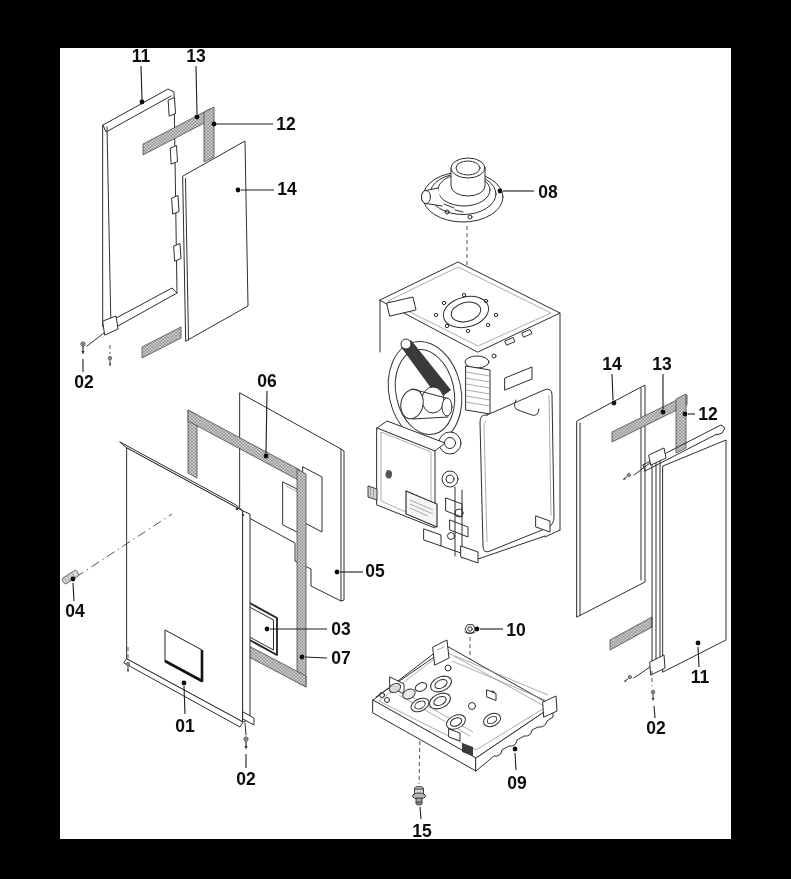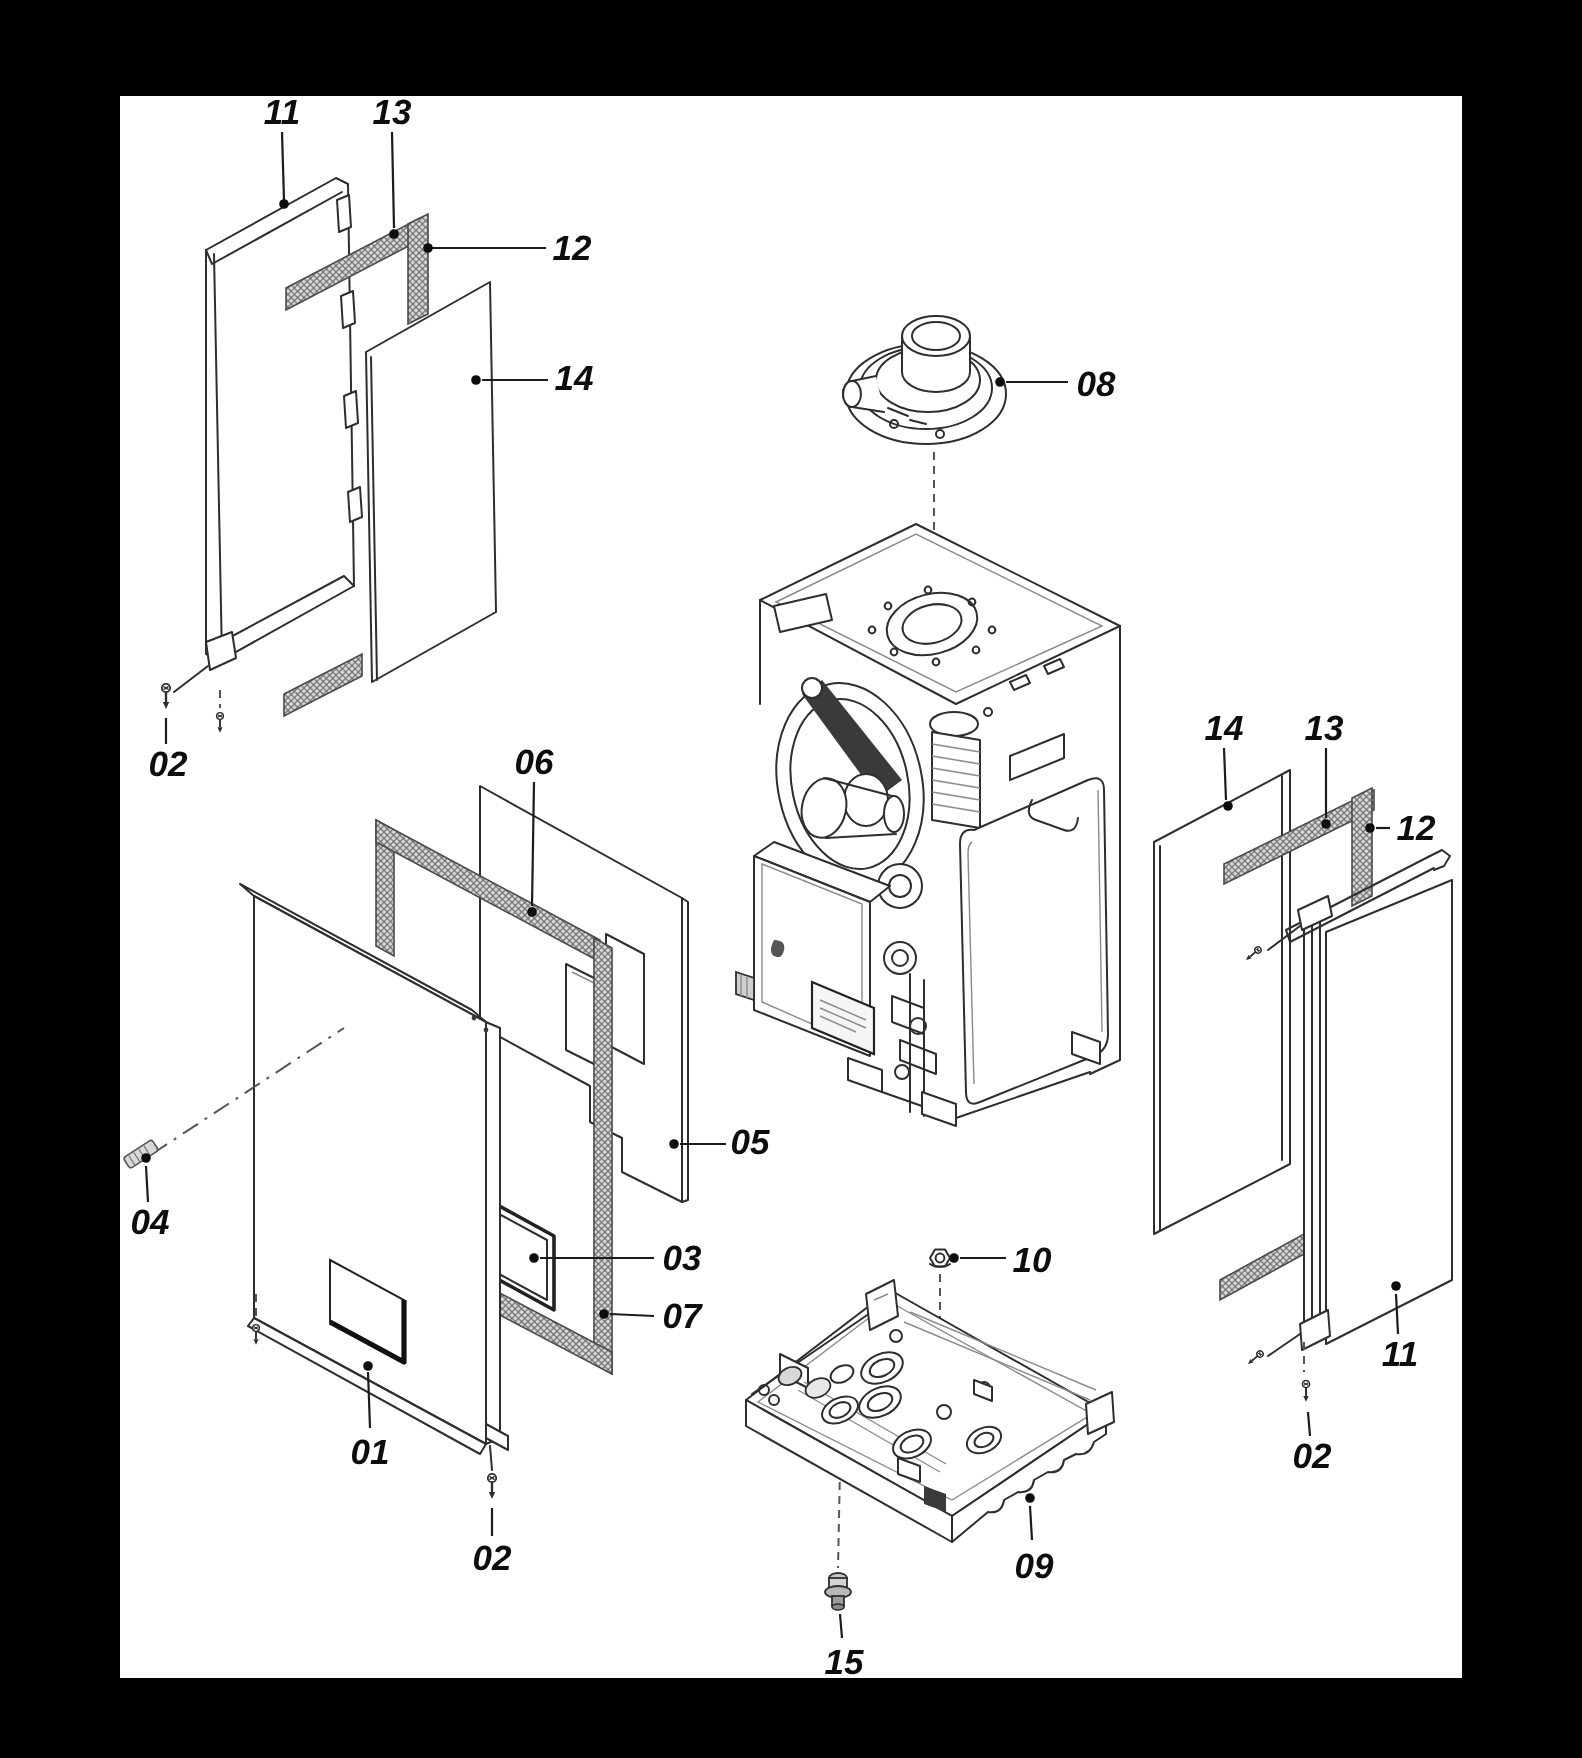--- a/index.html
+++ b/index.html
@@ -1,16 +1,16 @@
 <!DOCTYPE html>
 <html><head>
 <meta charset="utf-8">
 <style>
   html,body{margin:0;padding:0;background:#000;}
-  #stage{position:relative;width:791px;height:844px;background:#000;overflow:hidden;font-style:italic;}
+  #stage{position:relative;width:791px;height:844px;background:#000;overflow:hidden;}
   svg{display:block;}
   .pnl{fill:#ffffff;stroke:#2e2e2e;stroke-width:1;stroke-linejoin:round;stroke-linecap:round;}
   .ln{fill:none;stroke:#2e2e2e;stroke-width:1;stroke-linejoin:round;stroke-linecap:round;}
   .thin{fill:none;stroke:#8a8a8a;stroke-width:.7;}
   .mesh{fill:url(#mesh);stroke:#4a4a4a;stroke-width:.8;}
   .dash{fill:none;stroke:#555;stroke-width:1;stroke-dasharray:4 3;}
   .dashdot{fill:none;stroke:#555;stroke-width:1;stroke-dasharray:9 4 1.5 4;}
   .dk{fill:#3a3a3a;stroke:none;}
   .gray{fill:#cfcfcf;stroke:#2e2e2e;stroke-width:.9;}
   .leader{stroke:#1c1c1c;stroke-width:1.1;}

